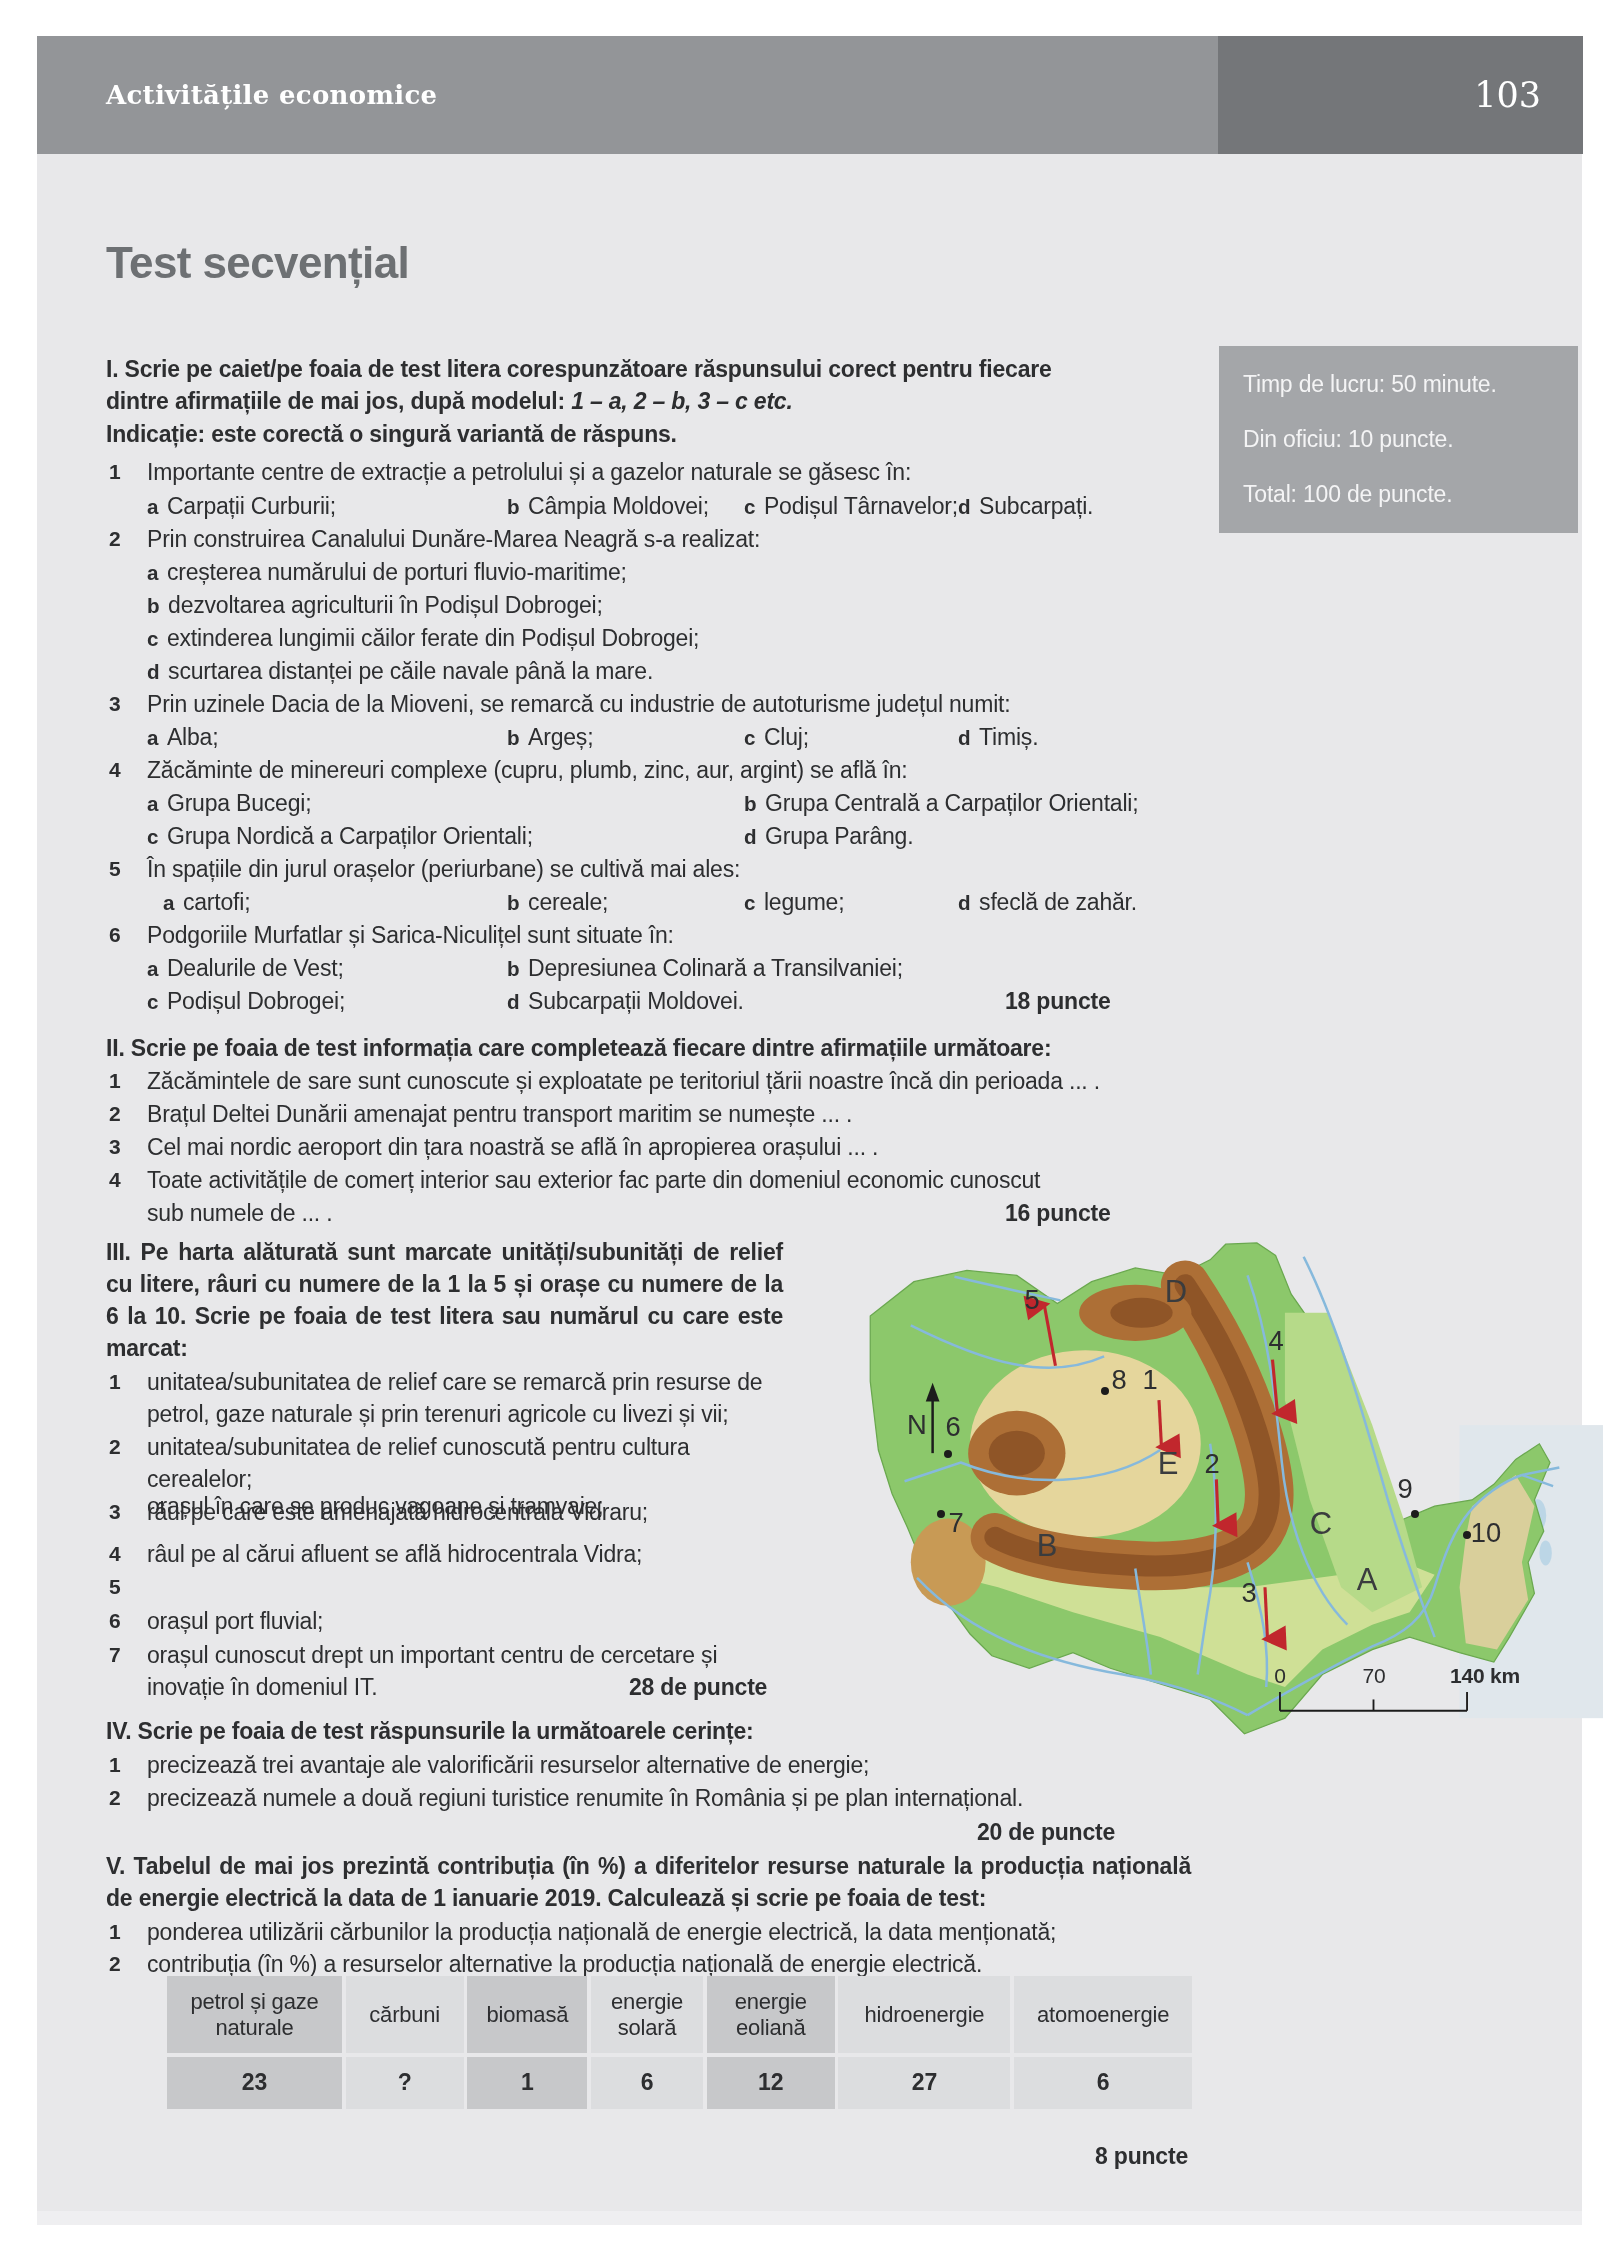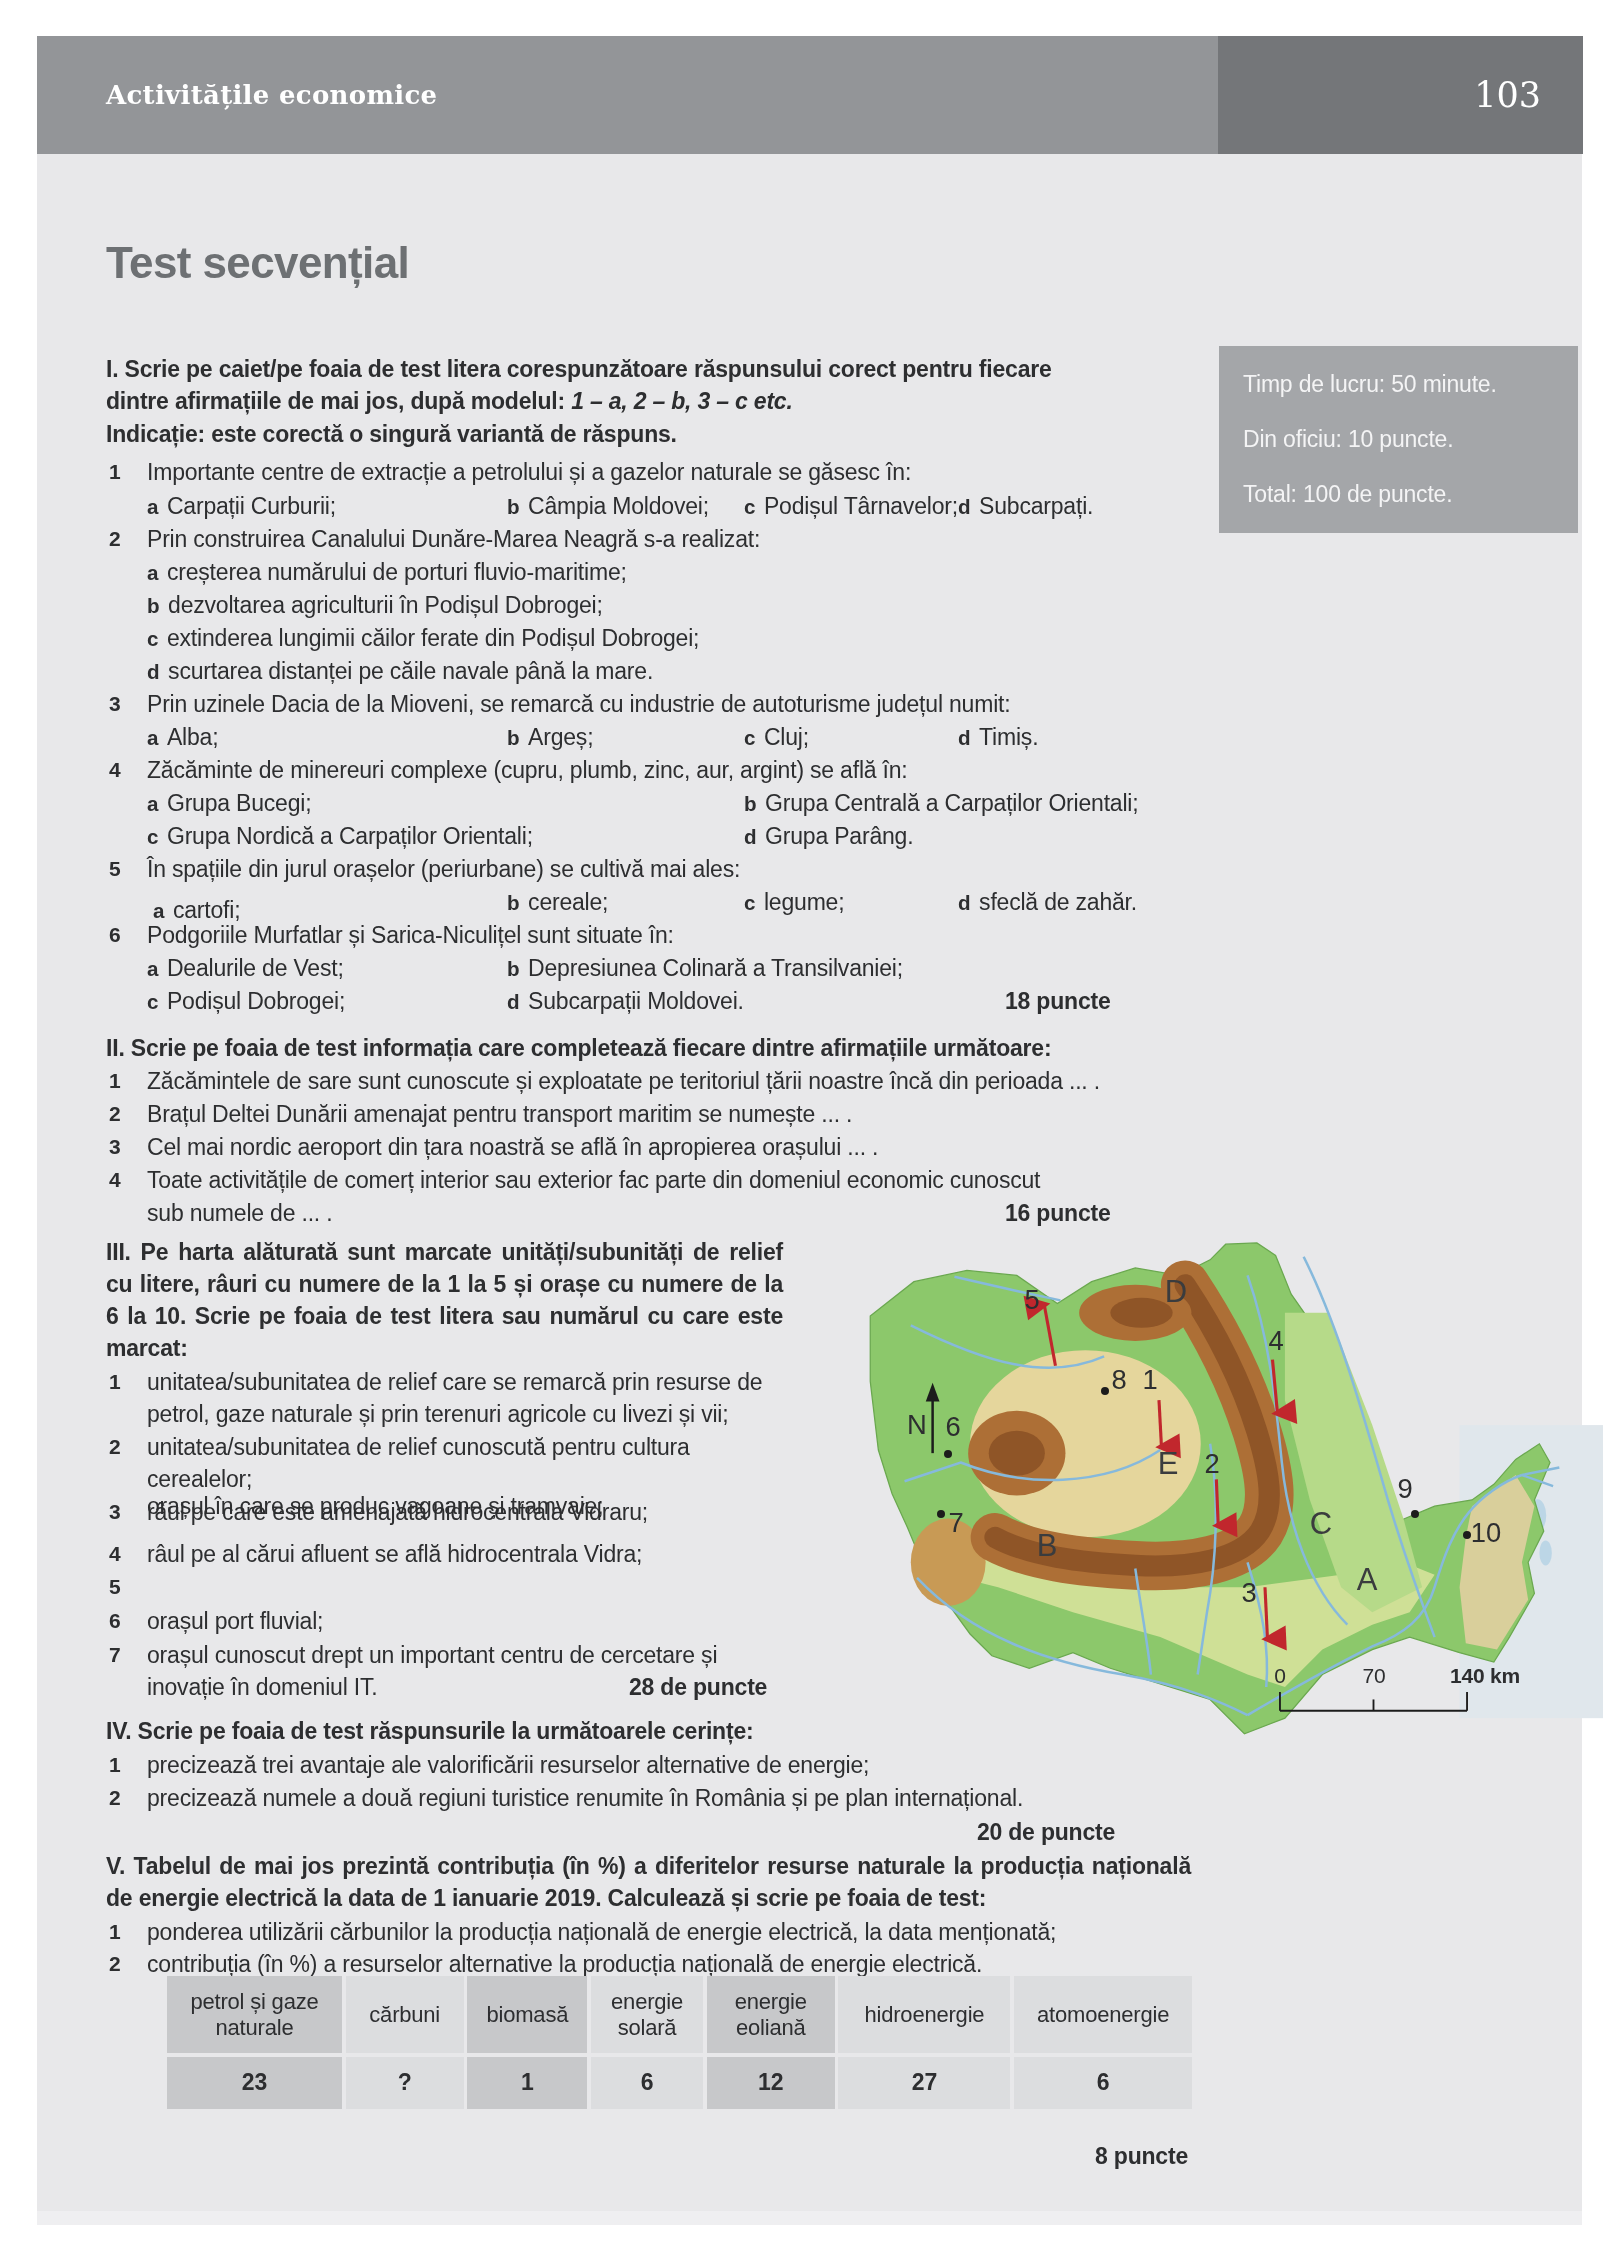--- a/index.html
+++ b/index.html
@@ -102,21 +102,21 @@
     <span class="opt" style="left:597px;"><span class="ol">d</span><span>Grupa Parâng.</span></span>
   </div>
   <div class="abs t optrow" style="top:787px;">
     <span class="opt" style="left:0;"><span class="ol">a</span><span>Grupa Bucegi;</span></span>
     <span class="opt" style="left:597px;"><span class="ol">b</span><span>Grupa Centrală a Carpaților Orientali;</span></span>
   </div>
 
   <div class="abs t qnum" style="top:853px;">5</div>
   <div class="abs t qtext" style="top:853px;">În spațiile din jurul orașelor (periurbane) se cultivă mai ales:</div>
   <div class="abs t optrow" style="top:886px;">
-    <span class="opt" style="left:6px;margin-top:8px;"><span class="ol">a</span><span>cartofi;</span></span>
+    <span class="opt" style="left:16px;"><span class="ol">a</span><span>cartofi;</span></span>
     <span class="opt" style="left:360px;"><span class="ol">b</span><span>cereale;</span></span>
     <span class="opt" style="left:597px;"><span class="ol">c</span><span>legume;</span></span>
     <span class="opt" style="left:811px;"><span class="ol">d</span><span>sfeclă de zahăr.</span></span>
   </div>
 
   <div class="abs t qnum" style="top:919px;">6</div>
   <div class="abs t qtext" style="top:919px;">Podgoriile Murfatlar și Sarica-Niculițel sunt situate în:</div>
   <div class="abs t optrow" style="top:952px;">
     <span class="opt" style="left:0;"><span class="ol">a</span><span>Dealurile de Vest;</span></span>
     <span class="opt" style="left:360px;"><span class="ol">b</span><span>Depresiunea Colinară a Transilvaniei;</span></span>

